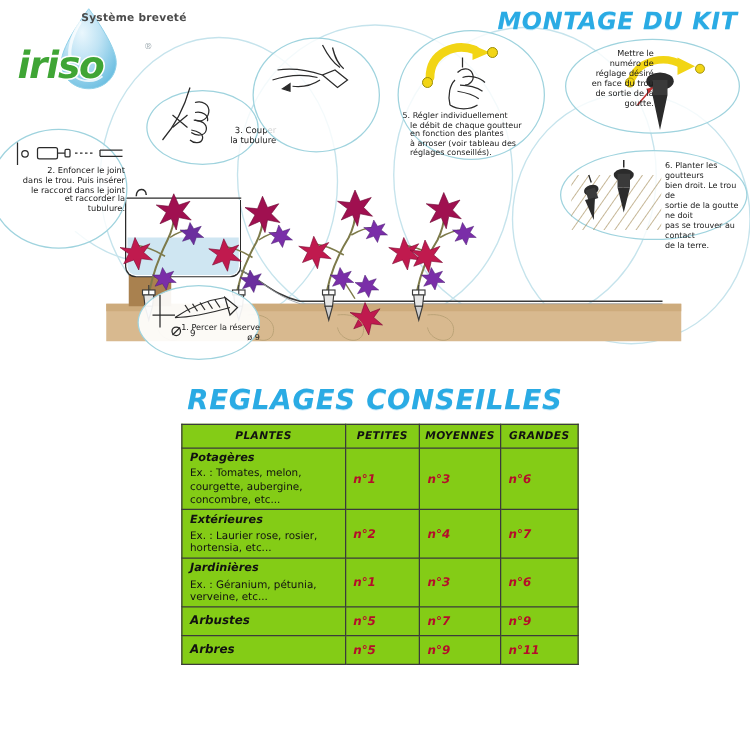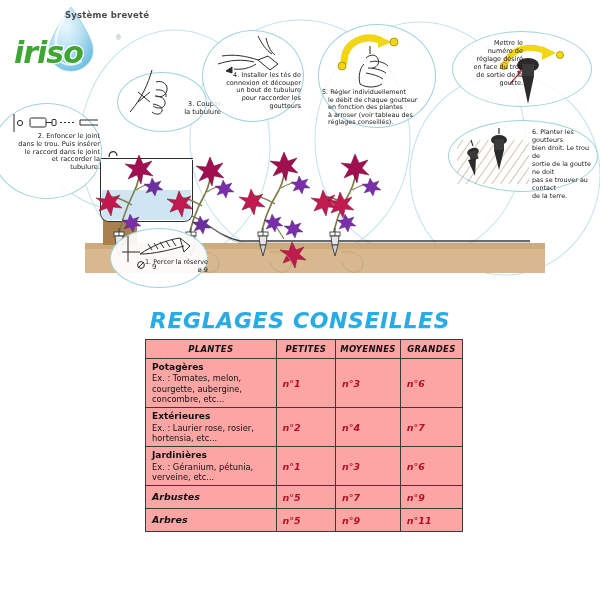--- a/index.html
+++ b/index.html
@@ -91,35 +91,35 @@
   .reglages-title{
     position:absolute;left:0;top:308px;width:600px;text-align:center;
     font-family:"DejaVu Sans", sans-serif;
     font-style:italic;font-weight:bold;font-size:22px;
     color:#2aabe4;letter-spacing:.6px;
     text-shadow:0 1px 0 #cfeaf8;
   }
   table.reglages{
     position:absolute;left:145px;top:339px;width:318px;
     border-collapse:collapse;
-    background:#fca5a5;
+    background:#84cc16;
     font-family:"DejaVu Sans", sans-serif;
   }
   table.reglages td,table.reglages th{
     border:1px solid #3b3b3b;
     padding:3px 6px;
     vertical-align:middle;
   }
   table.reglages thead th{
     font-size:8.5px;font-style:italic;font-weight:bold;
     text-align:center;color:#111;letter-spacing:.3px;
     padding:4px 2px;
   }
   td.plant{width:150px;font-size:8.3px;color:#111;line-height:1.25;}
-  td.plant b{font-weight:bold;font-size:9px;display:block;}
+  td.plant b{font-style:italic;font-weight:bold;font-size:9px;display:block;}
   td.plant .ex{display:block;}
   td.plant.single{font-style:italic;font-weight:bold;font-size:9.5px;padding:5px 6px;}
   td.num{
     width:54px;text-align:left;
     color:#b50d2a;font-weight:bold;font-style:italic;font-size:9.5px;
   }
 </style>
 </head>
 <body>
 
@@ -147,20 +147,21 @@
       </defs>
       <path d="M25 1 C 25 1, 3 30, 3 44 C 3 56, 13 65, 25 65 C 37 65, 47 56, 47 44 C 47 30, 25 1, 25 1 Z" fill="url(#dg)" stroke="#8fd0e8" stroke-width="0.8"></path>
       <path d="M18 12 C 12 22, 9 32, 10 40" stroke="#ffffff" stroke-width="2.6" fill="none" opacity="0.75" stroke-linecap="round"></path>
       <path d="M15 56 C 21 60, 30 60, 36 55" stroke="#ffffff" stroke-width="1.6" fill="none" opacity="0.8"></path>
     </svg>
     <div class="logo-tag">Système breveté</div>
     <div class="logo-word">iriso</div>
     <div class="logo-reg">®</div>
   </div>
 
+  <div class="montage-title">MONTAGE DU KIT</div>
 
   <div class="ground"></div>
   <div class="ground2"></div>
   <div class="tank-stand"></div>
   <div class="tank">
     <div class="tank-water"></div>
   </div>
   <div class="tank-lip"></div>
 
   <svg width="600" height="300" style="position:absolute;left:0;top:0;">
@@ -321,27 +322,20 @@
     <g stroke="#2b2b2b" stroke-width="1" fill="none">
       <path d="M46 2 C 50 10, 54 16, 60 20"></path>
       <path d="M54 4 C 56 12, 58 17, 63 21"></path>
       <path d="M10 22 C 22 20, 34 22, 46 26"></path>
       <path d="M6 30 C 18 26, 30 25, 42 28"></path>
       <path d="M46 26 L58 36 L66 30 L56 22 Z"></path>
       <path d="M44 30 C 38 34, 30 36, 22 35"></path>
       <path d="M20 33 L14 37 L20 39 Z" fill="#2b2b2b"></path>
     </g>
   </svg>
-  <div class="btext" style="left:205px;top:72px;width:96px;font-size:6.5px;">
-    <div>4. Installer les tés de</div>
-    <div>connexion et découper</div>
-    <div>un bout de tubulure</div>
-    <div>pour raccorder les</div>
-    <div>goutteurs</div>
-  </div>
 
   <div class="bubble" style="left:318px;top:24px;width:118px;height:104px;"></div>
   <svg style="position:absolute;left:330px;top:28px;" width="96" height="62">
     <g fill="none">
       <path d="M14 34 C 14 14, 34 6, 50 12" stroke="#f2d515" stroke-width="7" stroke-linecap="round"></path>
       <path d="M48 8 L62 14 L48 20 Z" fill="#f2d515"></path>
       <circle cx="12" cy="38" r="4" fill="#f2d515" stroke="#9a8c06" stroke-width="0.8"></circle>
       <circle cx="64" cy="14" r="4" fill="#f2d515" stroke="#9a8c06" stroke-width="0.8"></circle>
       <g stroke="#2b2b2b" stroke-width="1">
         <path d="M36 30 C 40 26, 46 26, 48 31 C 50 36, 46 40, 42 40"></path>

